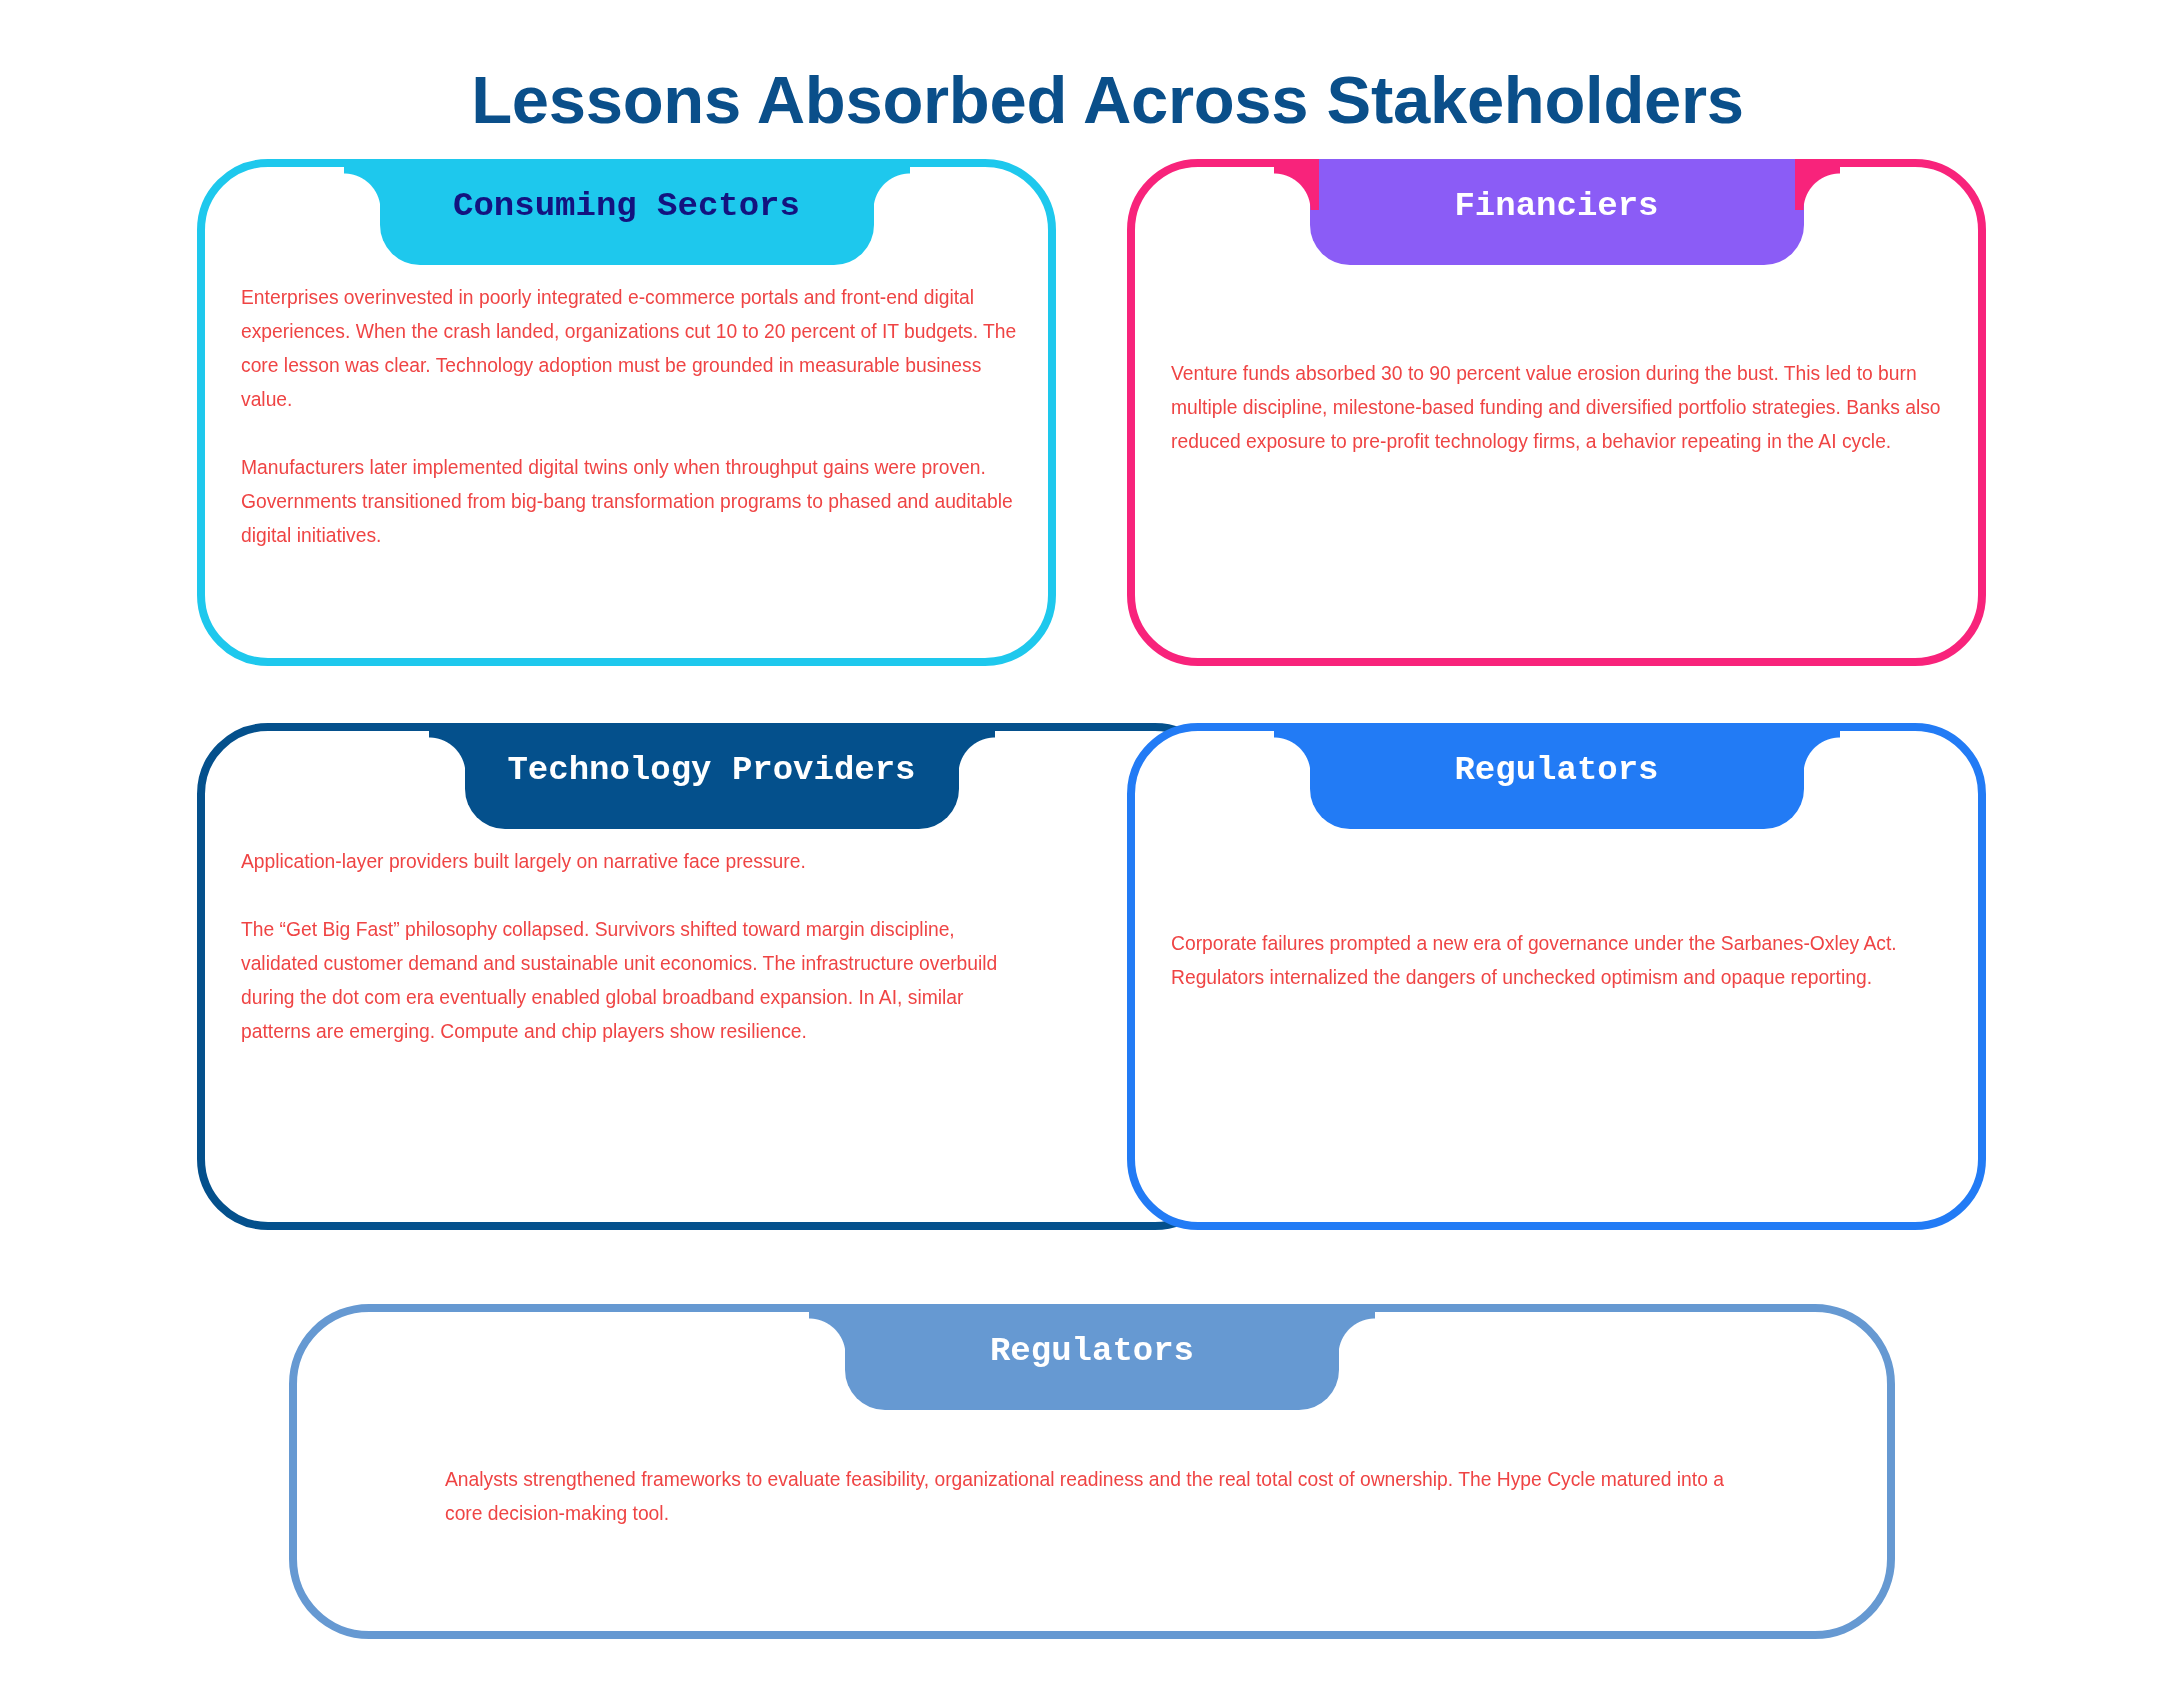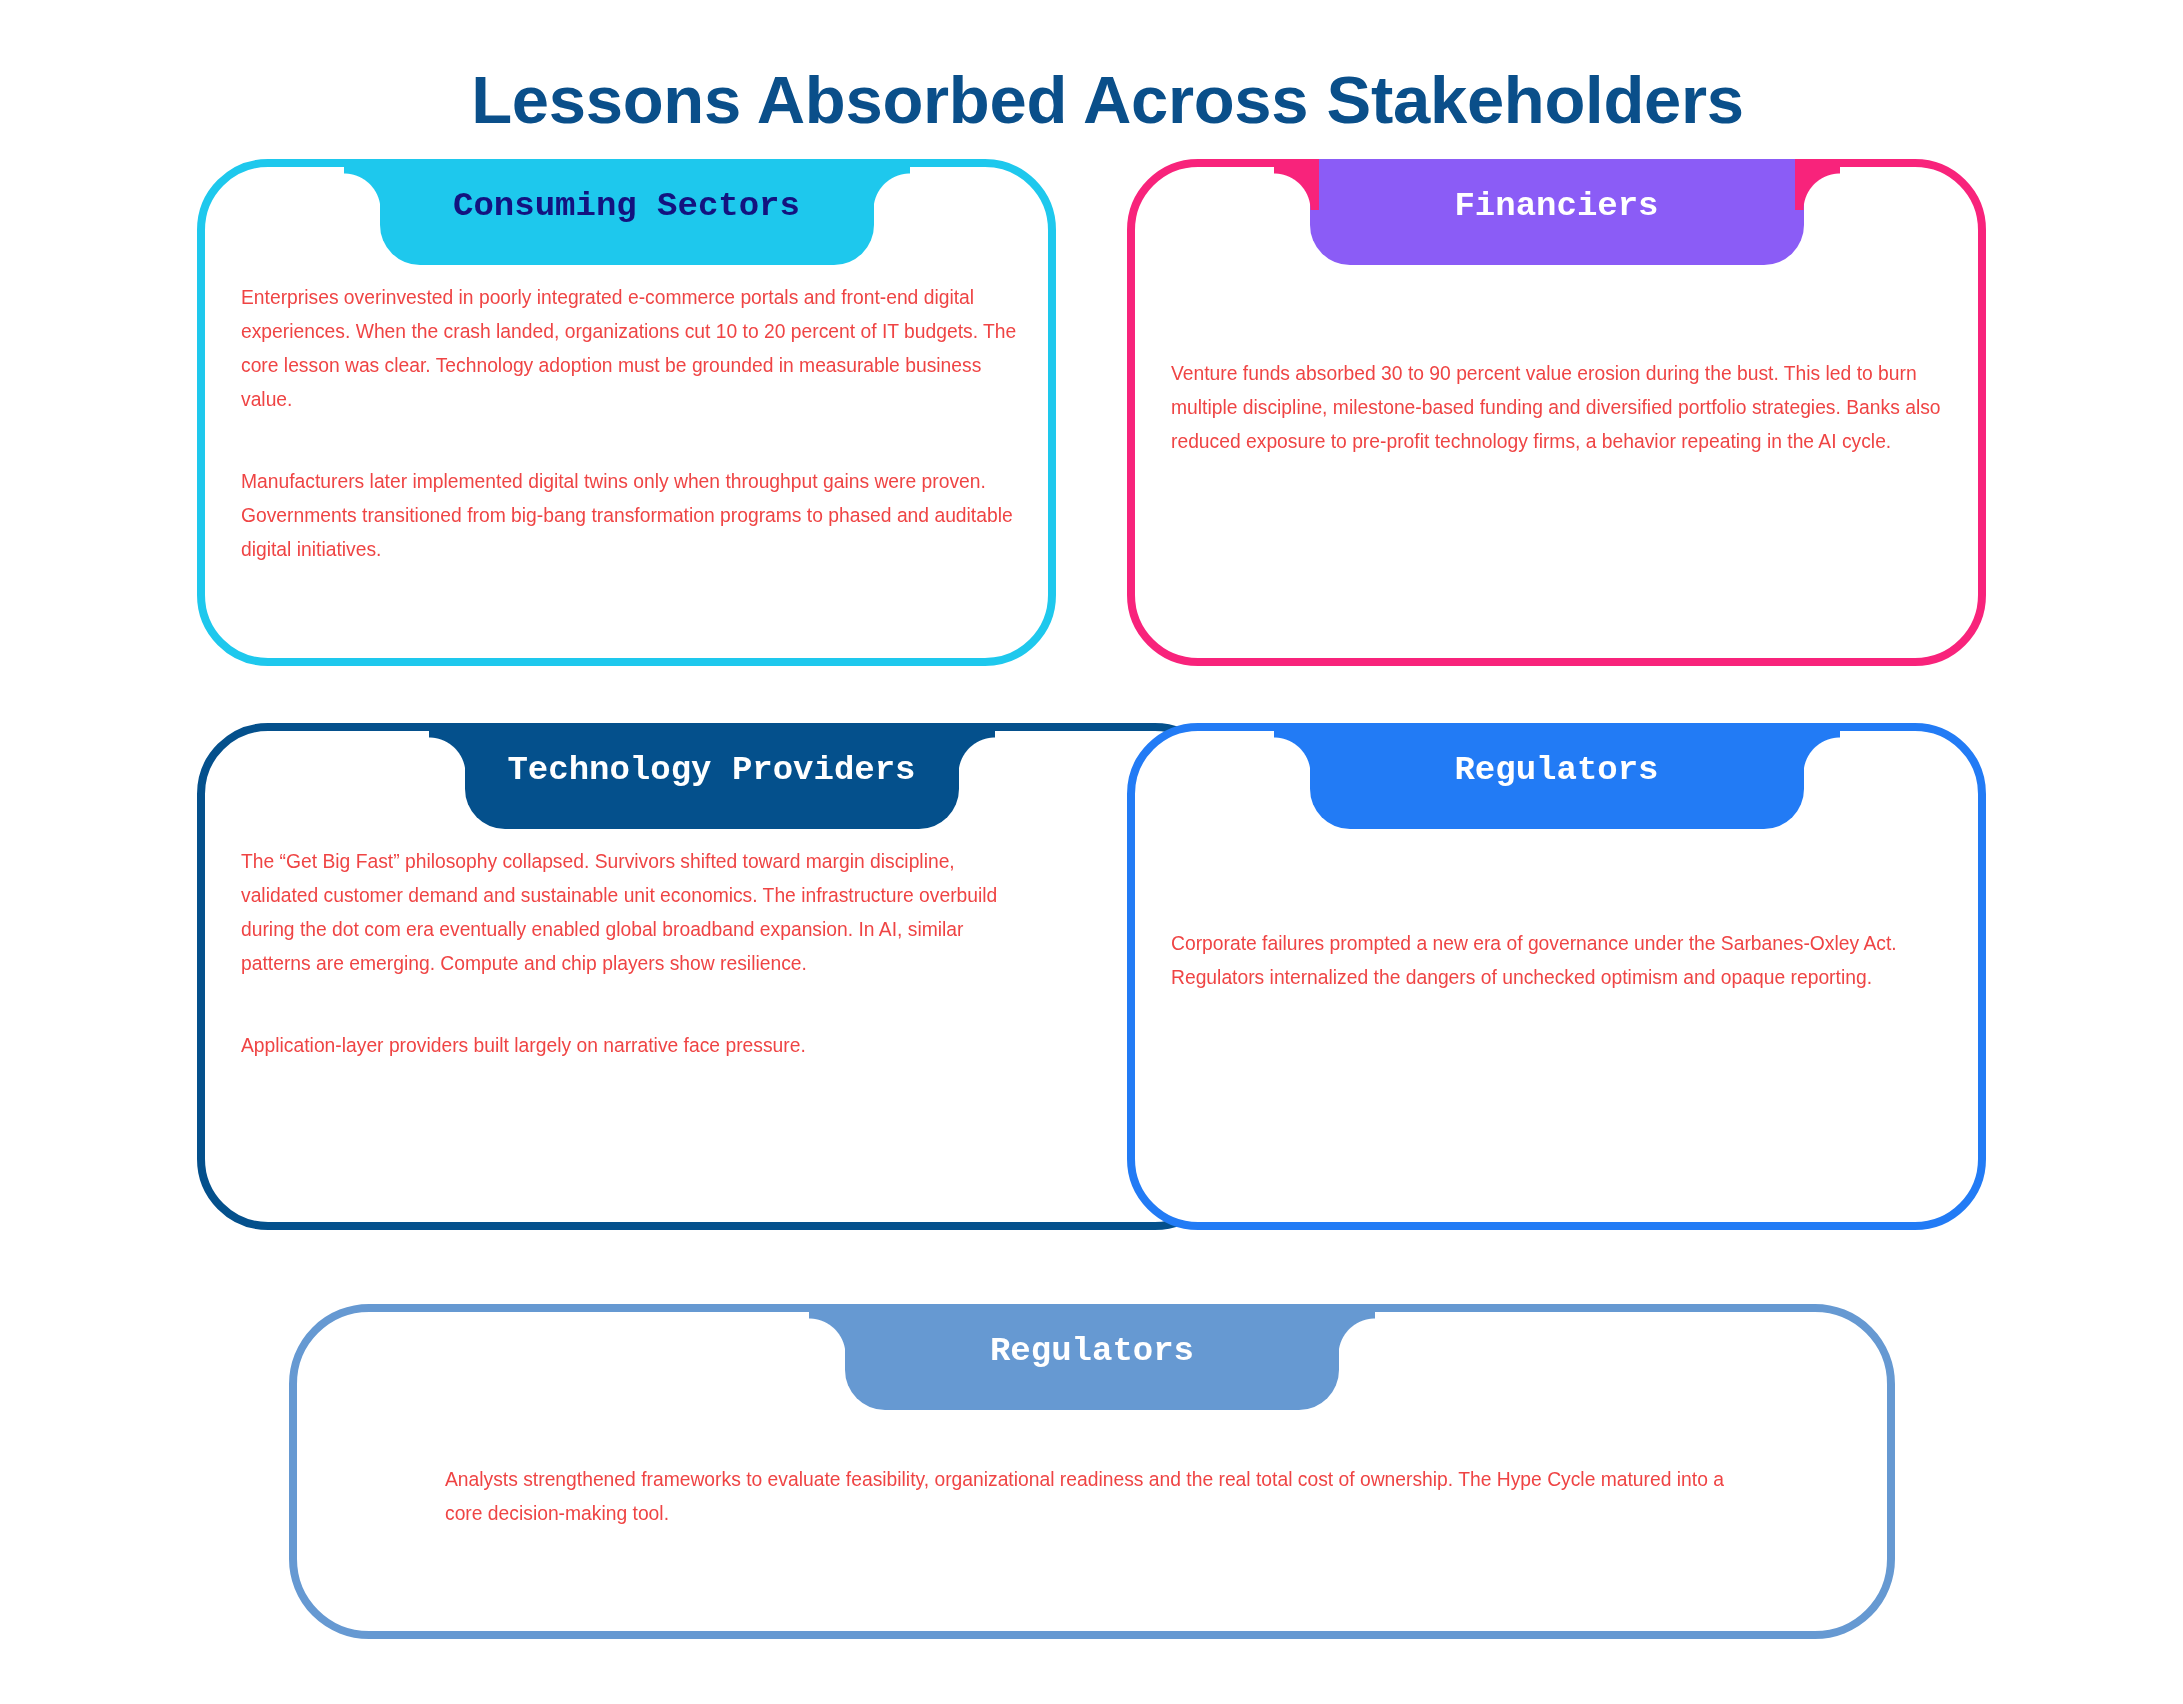--- a/index.html
+++ b/index.html
@@ -13,21 +13,21 @@
   .tab { position: absolute; top: -8.5px; height: 106px; width: 494px; left: 50%;
          transform: translateX(-50%); border-radius: 0 0 40px 40px;
          display: flex; align-items: center; justify-content: center;
          font-weight: 700; font-size: 34px; color: #ffffff; font-family: Liberation Mono, monospace; }
   .tab::before, .tab::after { content: ""; position: absolute; top: 0; width: 45px; height: 51px; }
   .tab::before { left: -36px; background: radial-gradient(circle at 0 100%, transparent 36px, var(--c) 37px); }
   .tab::after { right: -36px; background: radial-gradient(circle at 100% 100%, transparent 36px, var(--c) 37px); }
   .tab-label { position: relative; z-index: 1; margin-top: -10.2px; }
   .body-text { position: absolute; font-size: 19.3px; line-height: 34px; color: #ef4444; margin: 0; }
   .body-text p { margin: 0; }
-  .body-text p + p { margin-top: 48px; }
+  .body-text p + p { margin-top: 34px; }
 </style>
 </head>
 <body>
 
 <h1 class="title">Lessons Absorbed Across Stakeholders</h1>
 
 <div class="card" style="left:197px; top:159px; width:859px; height:507px; border-color:#1ec8ed; --c:#1ec8ed;">
   <div class="tab" style="background:#1ec8ed; color:#13137f;">
     <span class="tab-label">Consuming Sectors</span>
   </div>
@@ -44,22 +44,22 @@
   <div class="body-text" style="left:36px; top:190px; width:790px;">
     <p>Venture funds absorbed 30 to 90 percent value erosion during the bust. This led to burn multiple discipline, milestone-based funding and diversified portfolio strategies. Banks also reduced exposure to pre-profit technology firms, a behavior repeating in the AI cycle.</p>
   </div>
 </div>
 
 <div class="card" style="left:197px; top:723px; width:1029px; height:507px; border-color:#04508c; --c:#04508c;">
   <div class="tab" style="background:#04508c;">
     <span class="tab-label">Technology Providers</span>
   </div>
   <div class="body-text" style="left:36px; top:114px; width:796px;">
+    <p>Application-layer providers built largely on narrative face pressure.</p>
     <p>The “Get Big Fast” philosophy collapsed. Survivors shifted toward margin discipline, validated customer demand and sustainable unit economics. The infrastructure overbuild during the dot com era eventually enabled global broadband expansion. In AI, similar patterns are emerging. Compute and chip players show resilience.</p>
-    <p>Application-layer providers built largely on narrative face pressure.</p>
   </div>
 </div>
 
 <div class="card" style="left:1127px; top:723px; width:859px; height:507px; border-color:#227bf5; --c:#227bf5;">
   <div class="tab" style="background:#227bf5;">
     <span class="tab-label">Regulators</span>
   </div>
   <div class="body-text" style="left:36px; top:196px; width:756px;">
     <p>Corporate failures prompted a new era of governance under the Sarbanes-Oxley Act. Regulators internalized the dangers of unchecked optimism and opaque reporting.</p>
   </div>

